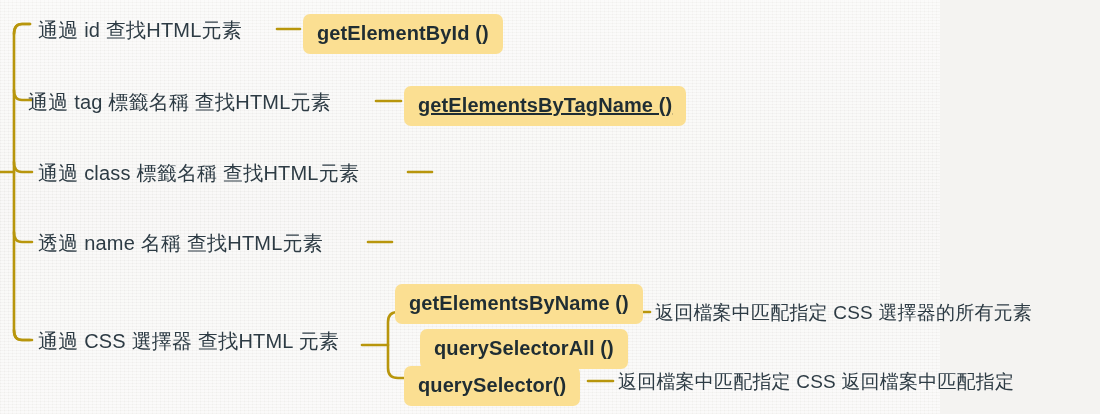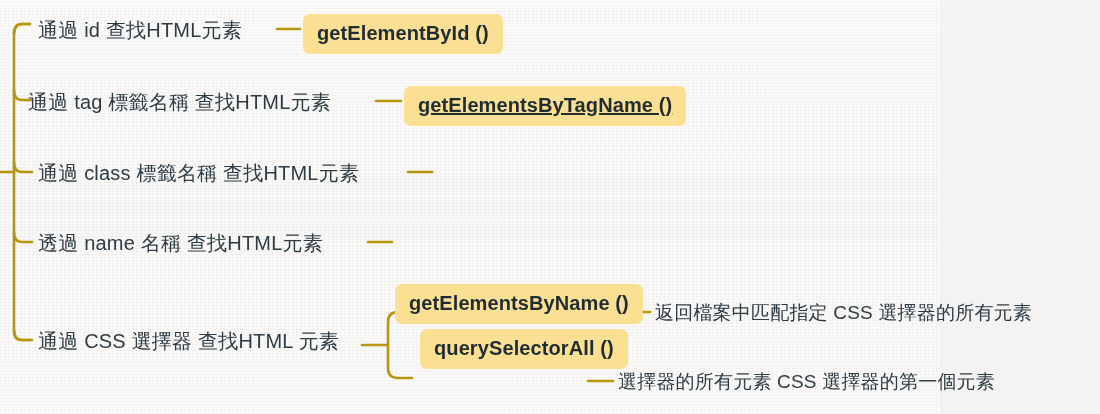--- a/index.html
+++ b/index.html
@@ -101,15 +101,16 @@
   <div class="node-label" style="left:38px; top:163px;">通過 class 標籤名稱 查找HTML元素</div>
 
   <div class="node-label" style="left:38px; top:233px;">透過 name 名稱 查找HTML元素</div>
   <div class="badge" style="left:395px; top:238px;margin-top:46px;">getElementsByName ()</div>
 
   <div class="node-label" style="left:38px; top:331px;">通過 CSS 選擇器 查找HTML 元素</div>
 
   <div class="badge" style="left:420px; top:297px;margin-top:32px;">querySelectorAll ()</div>
   <div class="desc" style="left:655px; top:303px;">返回檔案中匹配指定 CSS 選擇器的所有元素</div>
 
-  <div class="desc" style="left:618px; top:372px;">選擇器的所有元素 CSS 選擇器的第一個元素</div>
+  <div class="badge" style="left:404px; top:366px;">querySelector()</div>
+  <div class="desc" style="left:618px; top:372px;">返回檔案中匹配指定 CSS 返回檔案中匹配指定</div>
 
 </div>
 
 </body></html>

